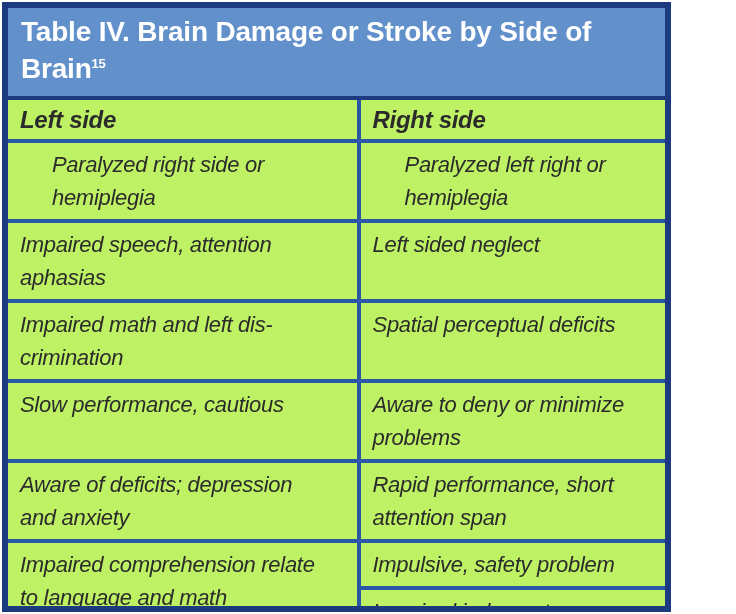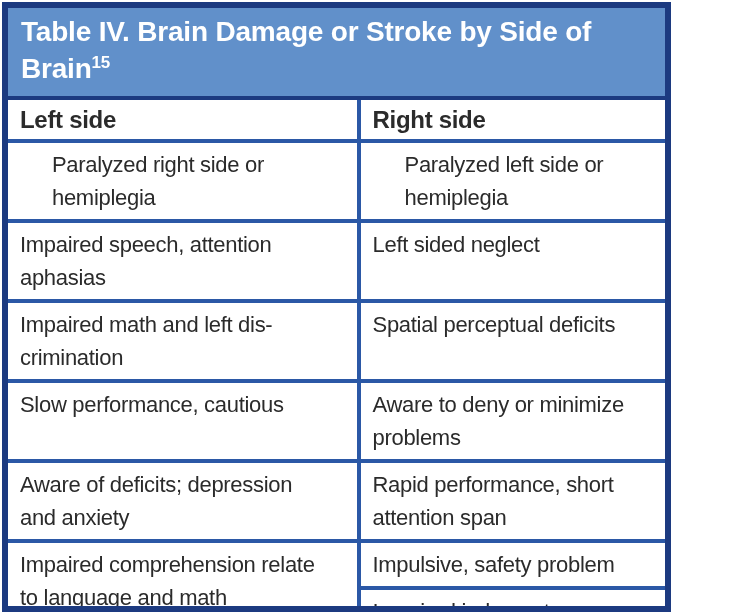--- a/index.html
+++ b/index.html
@@ -33,42 +33,43 @@
     color: #ffffff;
     font-size: 28px;
     font-weight: bold;
     line-height: 37px;
     letter-spacing: -0.2px;
   }
   .title-text {
     white-space: pre-line;
   }
   .title-bar sup {
-    font-size: 17px;
+    font-size: 13px;
     line-height: 0;
     vertical-align: super;
   }
   table.damage-table {
     flex: 1 1 auto;
     width: 100%;
     height: 100%;
     border-collapse: collapse;
     table-layout: fixed;
   }
   td {
     border: 4px solid #2b58a6;
-    background: #ffffff;
+    background: #bef264;
     vertical-align: top;
     padding: 5px 10px 5px 12px;
     color: #2b2b2b;
     font-size: 22px;
     line-height: 33px;
     letter-spacing: -0.3px;
     white-space: pre-line;
     overflow: hidden;
+    font-style: italic;
   }
   td:first-child { border-left: none; }
   tr.header-row td { border-top: none; font-weight: bold; font-size: 24px; padding-top: 3px; padding-bottom: 3px; }
   td.col-r { border-right: none; }
   td.edge-bottom { border-bottom: none; }
   tr.header-row td { height: 30px; }
   tr.r1 td { height: 62px; padding-left: 44px; }
   tr.r2 td { height: 60px; }
   tr.r3 td { height: 58px; }
   tr.r4 td { height: 62px; }
@@ -90,21 +91,21 @@
     <table class="damage-table">
       <tbody>
         <tr class="header-row">
           <td style="width:49.7%">Left side</td>
           <td class="col-r">Right side</td>
         </tr>
 
         <tr class="r1">
           <td>Paralyzed right side or
 hemiplegia</td>
-          <td class="col-r">Paralyzed left side or
+          <td class="col-r">Paralyzed left right or
 hemiplegia</td>
         </tr>
 
         <tr class="r2">
           <td>Impaired speech, attention
 aphasias</td>
           <td class="col-r">Left sided neglect</td>
         </tr>
 
         <tr class="r3">

